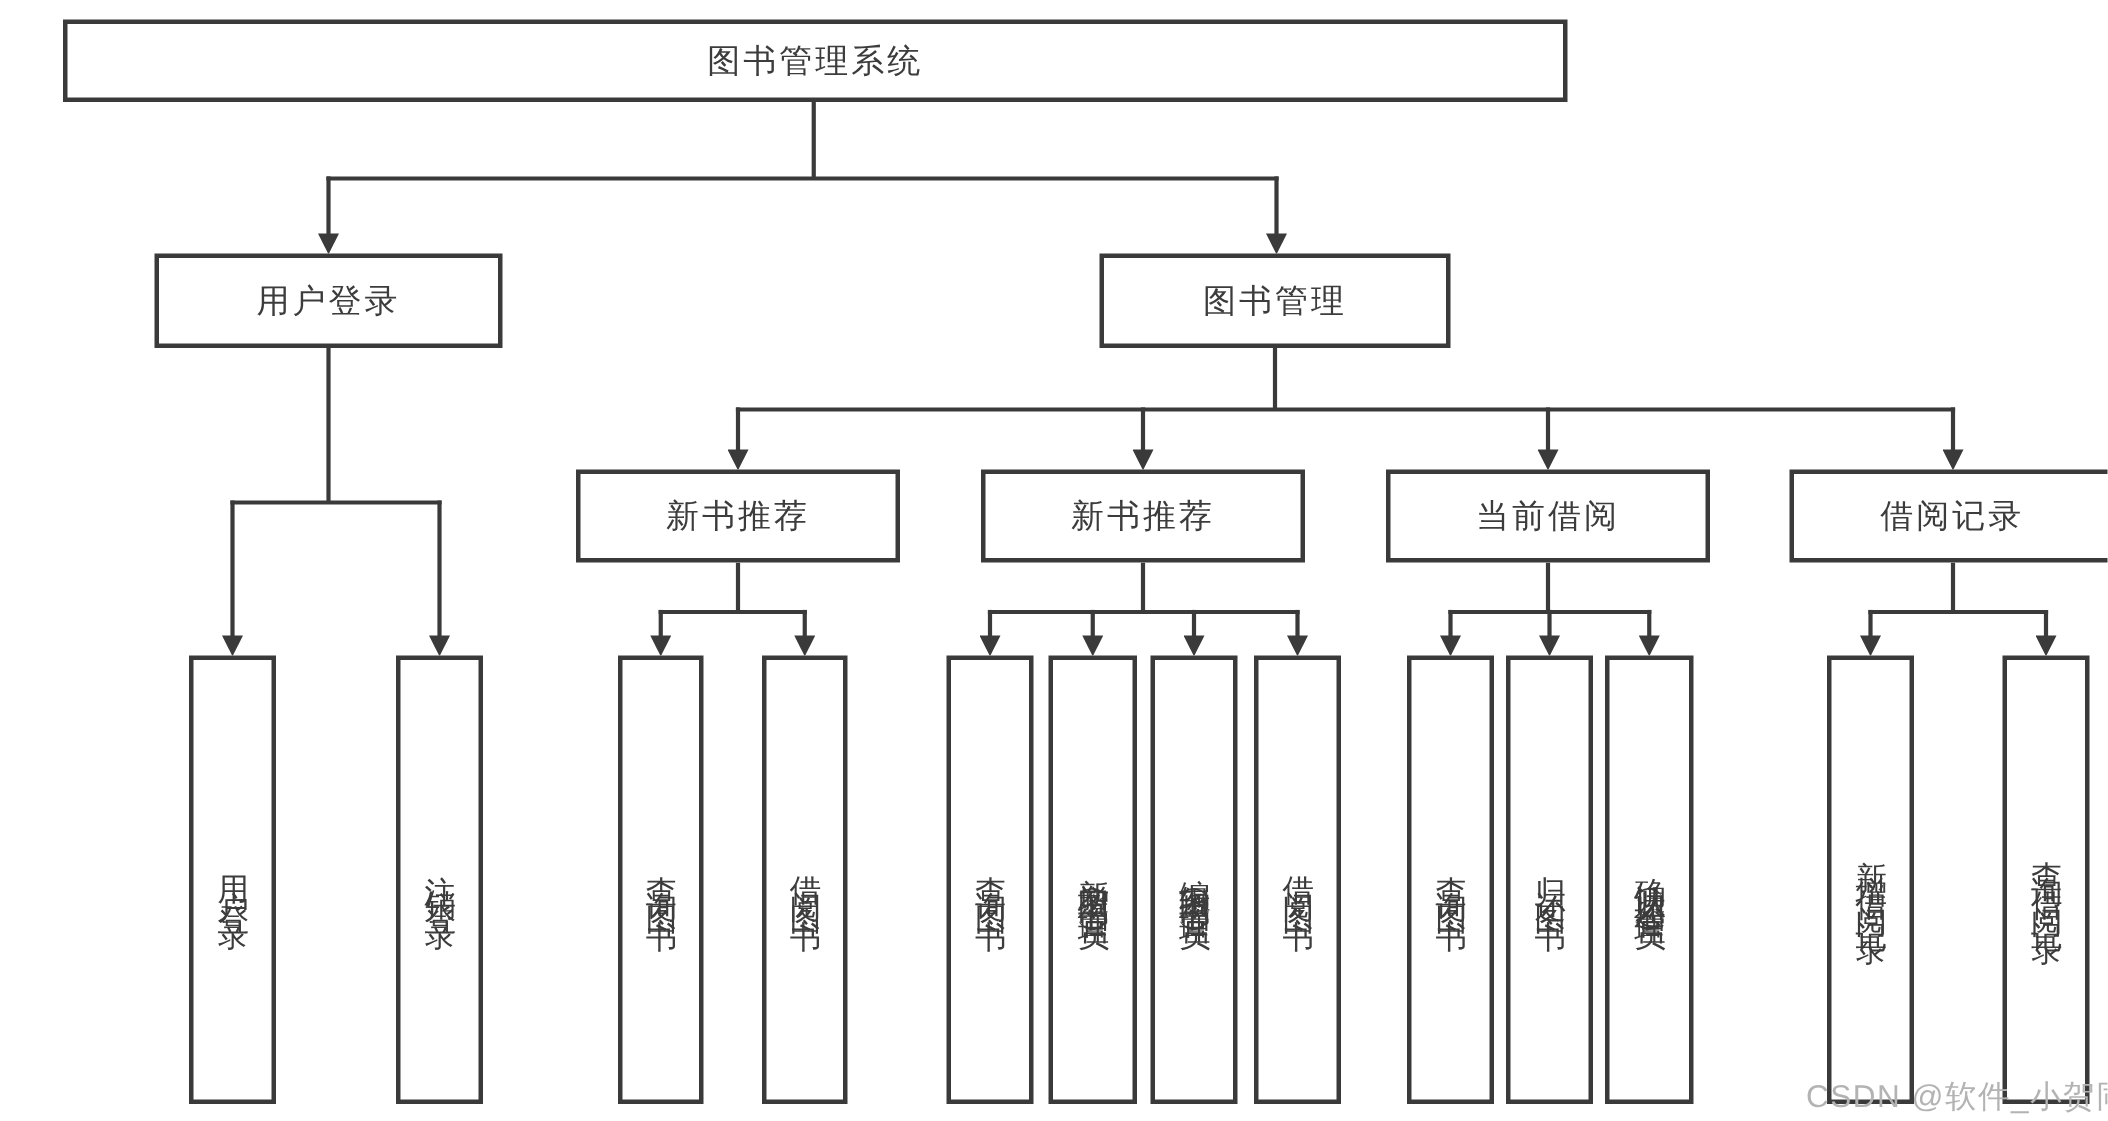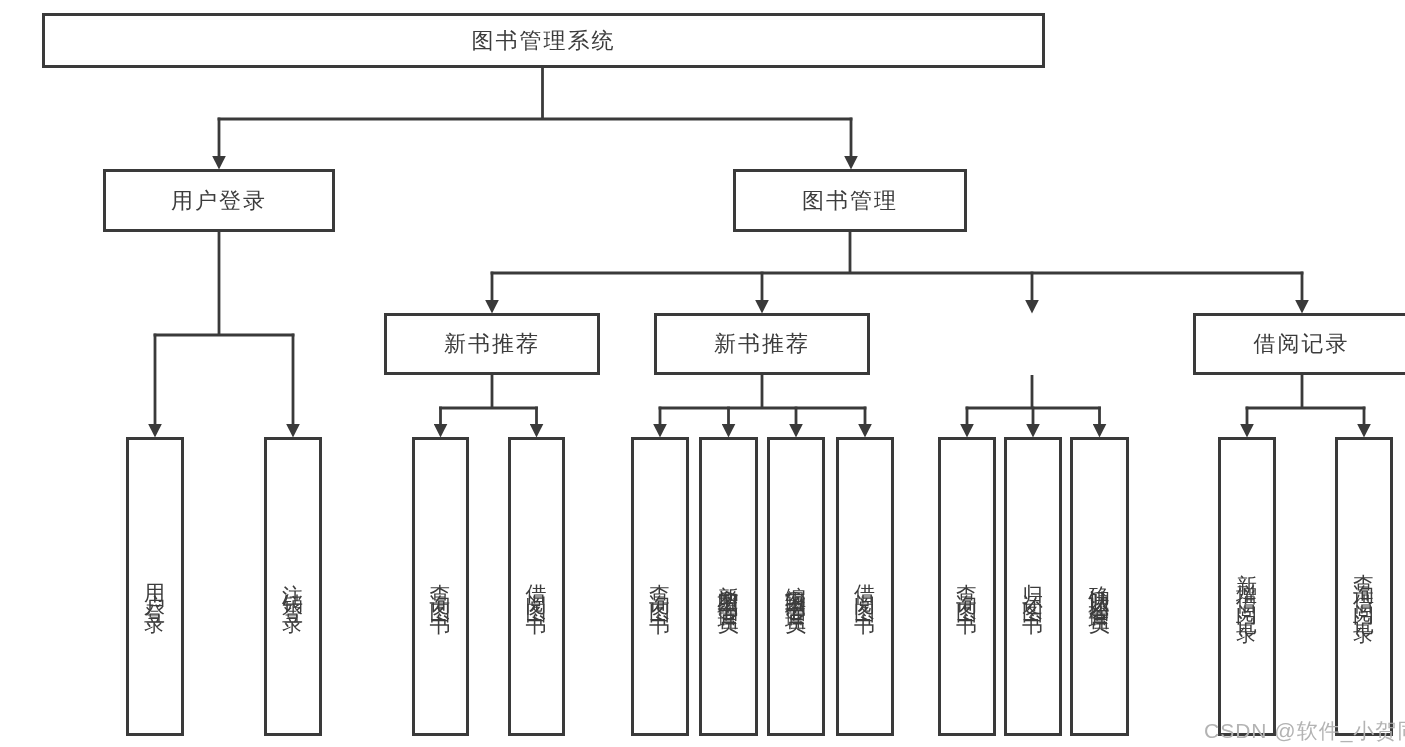--- a/index.html
+++ b/index.html
@@ -119,20 +119,23 @@
   <div class="node h" style="left:363px;top:313px;width:216px;height:62px">
     <span>新书推荐</span>
   </div>
 
   <div class="node h" style="left:712px;top:169px;width:234px;height:63px">
     <span>图书管理</span>
   </div>
   <div class="node h" style="left:633px;top:313px;width:216px;height:62px">
     <span>新书推荐</span>
   </div>
+  <div class="node h" style="left:903px;top:313px;width:216px;height:62px">
+    <span>当前借阅</span>
+  </div>
   <div class="node h" style="left:1172px;top:313px;width:217px;height:62px">
     <span>借阅记录</span>
   </div>
 
   <div class="node v" style="left:105px;top:437px;width:58px;height:299px">
     <span>用户登录</span>
   </div>
   <div class="node v" style="left:243px;top:437px;width:58px;height:299px">
     <span>注销登录</span>
   </div>

